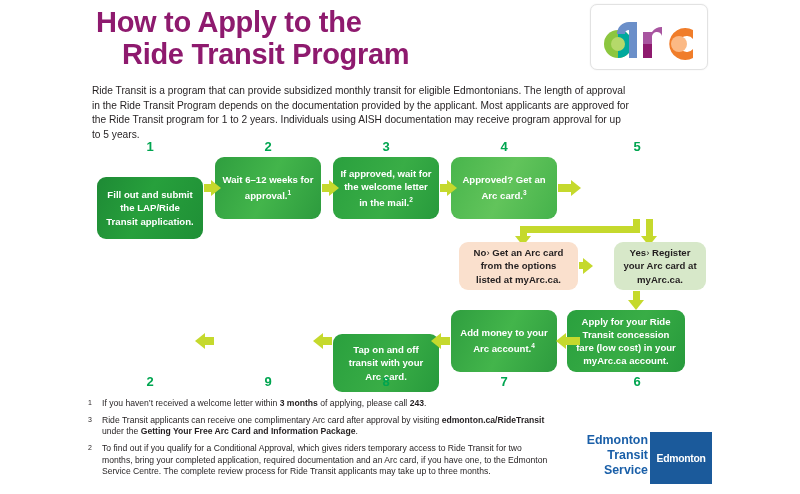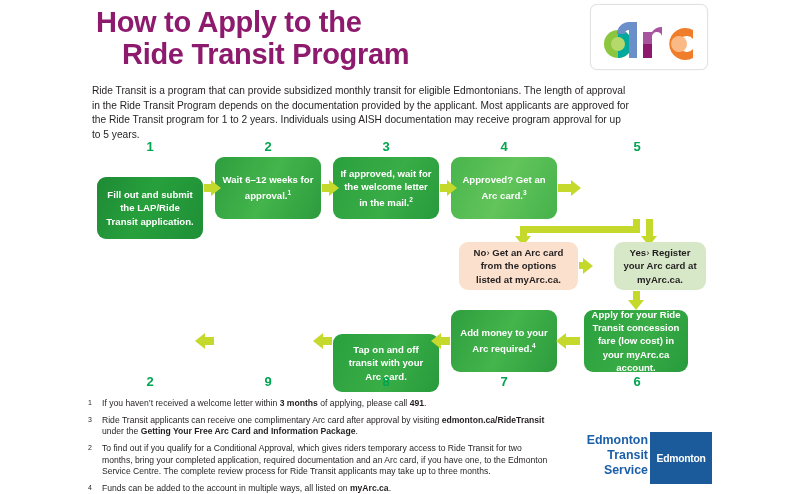--- a/index.html
+++ b/index.html
@@ -171,26 +171,26 @@
   <div class="branch yes" style="left:614px;top:242px;width:92px;height:48px;">
     <span><span class="lead">Yes</span><span class="chev">›</span> <span>Register your Arc card at myArc.ca.</span></span>
   </div>
 
   <div class="conn" style="left:579px;top:262px;width:6px;height:7px;"></div>
   <div class="tri tri-r" style="left:583px;top:258px;"></div>
 
   <div class="conn" style="left:633px;top:291px;width:7px;height:12px;"></div>
   <div class="tri tri-d" style="left:628px;top:300px;"></div>
 
-  <div class="box g-mid2" style="left:584px;top:310px;width:104px;height:62px;">
+  <div class="box g-mid2" style="left:567px;top:310px;width:118px;height:62px;">
     <span>Apply for your Ride Transit concession fare (low cost) in your myArc.ca account.</span>
   </div>
 
   <div class="box g-mid" style="left:451px;top:310px;width:106px;height:62px;">
-    <span><span>Add money to your Arc required.</span><span class="sup">4</span></span>
+    <span><span>Add money to your Arc account.</span><span class="sup">4</span></span>
   </div>
 
   <div class="box g-mid2" style="left:333px;top:310px;width:106px;height:58px;margin-top:24px;">
     <span>Tap on and off transit with your Arc card.</span>
   </div>
 
 
 
   <div class="conn" style="left:566px;top:337px;width:14px;height:8px;"></div>
   <div class="tri tri-l" style="left:556px;top:333px;"></div>
@@ -206,33 +206,29 @@
 
   <div class="num" style="left:120px;top:374px;">2</div>
   <div class="num" style="left:238px;top:374px;">9</div>
   <div class="num" style="left:356px;top:374px;">8</div>
   <div class="num" style="left:474px;top:374px;">7</div>
   <div class="num" style="left:607px;top:374px;">6</div>
 
   <div class="notes">
     <div class="note">
       <span class="mk">1</span>
-      <span>If you haven’t received a welcome letter within <b>3 months</b> of applying, please call <b>491</b>.</span>
+      <span>If you haven’t received a welcome letter within <b>3 months</b> of applying, please call <b>243</b>.</span>
     </div>
     <div class="note">
       <span class="mk">3</span>
       <span>Ride Transit applicants can receive one complimentary Arc card after approval by visiting <b>edmonton.ca/RideTransit</b> under the <b>Getting Your Free Arc Card and Information Package</b>.</span>
     </div>
     <div class="note">
       <span class="mk">2</span>
       <span>To find out if you qualify for a Conditional Approval, which gives riders temporary access to Ride Transit for two months, bring your completed application, required documentation and an Arc card, if you have one, to the Edmonton Service Centre. The complete review process for Ride Transit applicants may take up to three months.</span>
-    </div>
-    <div class="note">
-      <span class="mk">4</span>
-      <span>Funds can be added to the account in multiple ways, all listed on <b>myArc.ca</b>.</span>
     </div>
   </div>
 
   <div class="ets">
     <div class="ets-words">
       <div>Edmonton</div>
       <div>Transit</div>
       <div>Service</div>
     </div>
     <div class="ets-box">

